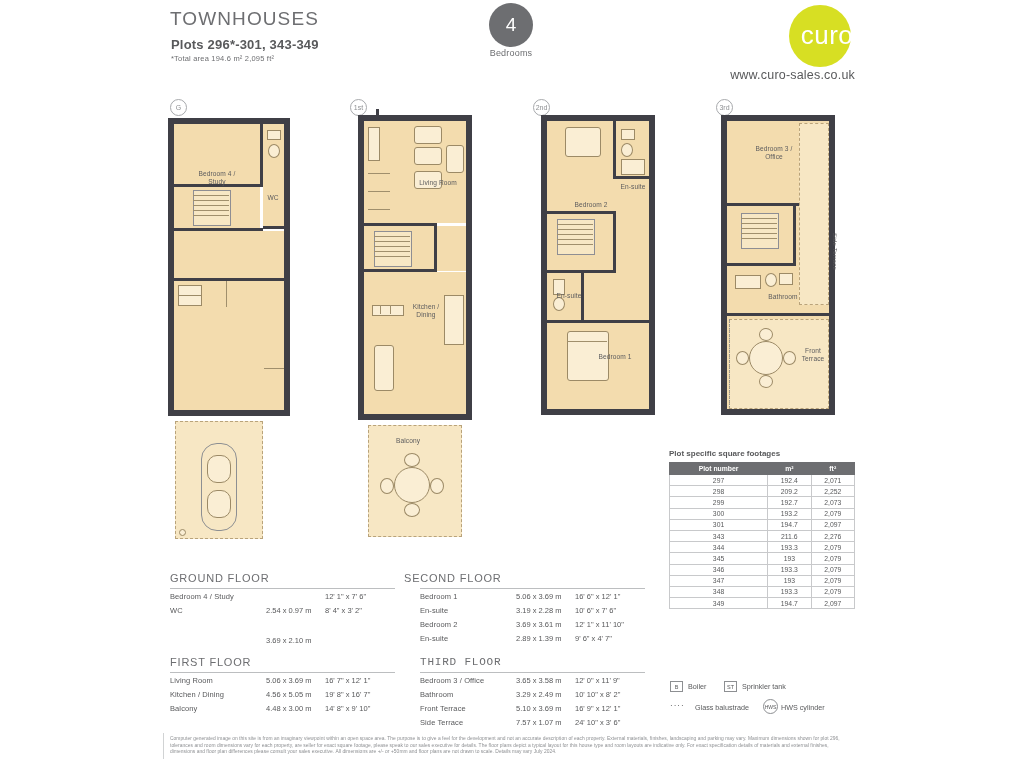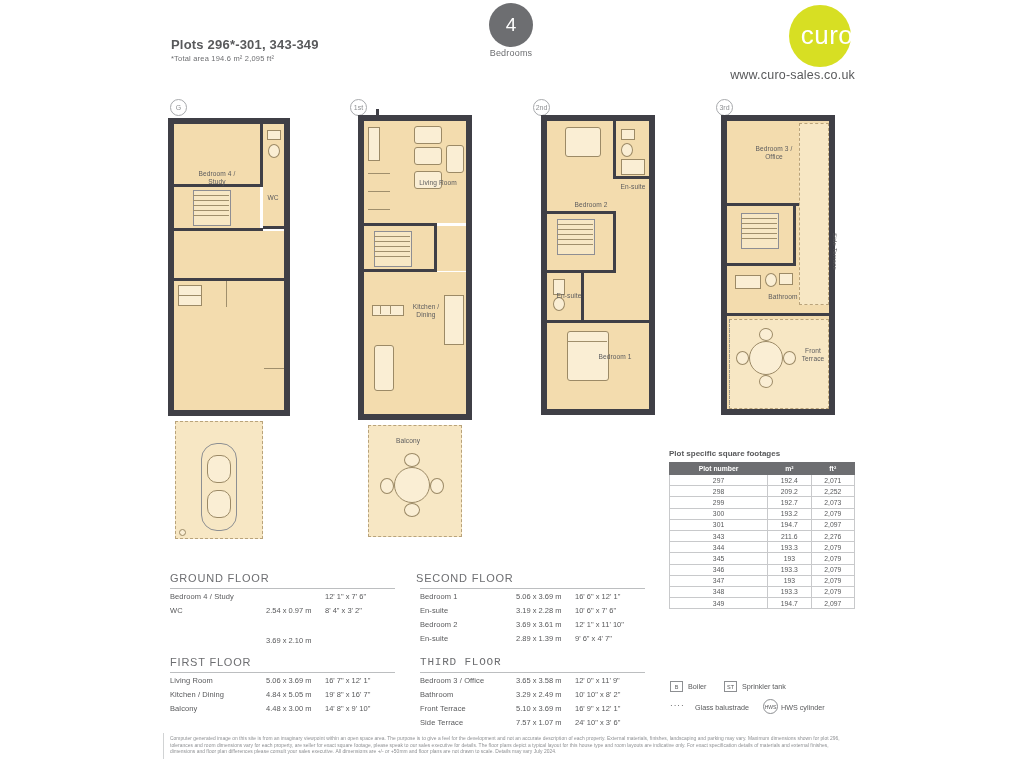--- a/index.html
+++ b/index.html
@@ -116,20 +116,21 @@
     position:absolute;left:170px;top:736px;width:684px;
     font-size:4.9px;line-height:6.6px;color:#8d8f92;letter-spacing:.05px;
   }
   .vrule{position:absolute;left:163px;top:733px;width:1px;height:26px;background:#d1d3d4;}
 </style>
 </head>
 <body>
 
 <div class="page">
 
+  <div class="title">TOWNHOUSES</div>
   <div class="plots">Plots 296*-301, 343-349</div>
   <div class="totalarea">*Total area 194.6 m²   2,095 ft²</div>
 
   <div class="bedcircle">4</div>
   <div class="bedlabel">Bedrooms</div>
 
   <div class="logo"></div>
   <div class="logo-text">curo</div>
   <div class="weburl">www.curo-sales.co.uk</div>
 
@@ -332,27 +333,27 @@
   <div class="srow" style="left:170px;top:606px;">WC</div>
   <div class="col2" style="left:266px;top:606px;">2.54 x 0.97 m</div>
   <div class="col3" style="left:325px;top:606px;">8' 4" x 3' 2"</div>
 
   <div class="sec-title" style="left:170px;top:656px;">FIRST FLOOR</div>
   <div class="sec-rule" style="left:170px;top:672px;width:225px;"></div>
   <div class="srow" style="left:170px;top:676px;">Living Room</div>
   <div class="col2" style="left:266px;top:676px;">5.06 x 3.69 m</div>
   <div class="col3" style="left:325px;top:676px;">16' 7" x 12' 1"</div>
   <div class="srow" style="left:170px;top:690px;">Kitchen / Dining</div>
-  <div class="col2" style="left:266px;top:690px;">4.84 x 5.05 m</div>
+  <div class="col2" style="left:266px;top:690px;">4.56 x 5.05 m</div>
   <div class="col3" style="left:325px;top:690px;">19' 8" x 16' 7"</div>
   <div class="srow" style="left:170px;top:704px;">Balcony</div>
   <div class="col2" style="left:266px;top:704px;">4.48 x 3.00 m</div>
   <div class="col3" style="left:325px;top:704px;">14' 8" x 9' 10"</div>
 
-  <div class="sec-title" style="left:416px;top:572px;">SECOND FLOOR</div>
+  <div class="sec-title" style="left:404px;top:572px;">SECOND FLOOR</div>
   <div class="sec-rule" style="left:420px;top:588px;width:225px;"></div>
   <div class="srow" style="left:420px;top:592px;">Bedroom 1</div>
   <div class="col2" style="left:516px;top:592px;">5.06 x 3.69 m</div>
   <div class="col3" style="left:575px;top:592px;">16' 6" x 12' 1"</div>
   <div class="srow" style="left:420px;top:606px;">En-suite</div>
   <div class="col2" style="left:516px;top:606px;">3.19 x 2.28 m</div>
   <div class="col3" style="left:575px;top:606px;">10' 6" x 7' 6"</div>
   <div class="srow" style="left:420px;top:620px;">Bedroom 2</div>
   <div class="col2" style="left:516px;top:620px;">3.69 x 3.61 m</div>
   <div class="col3" style="left:575px;top:620px;">12' 1" x 11' 10"</div>

